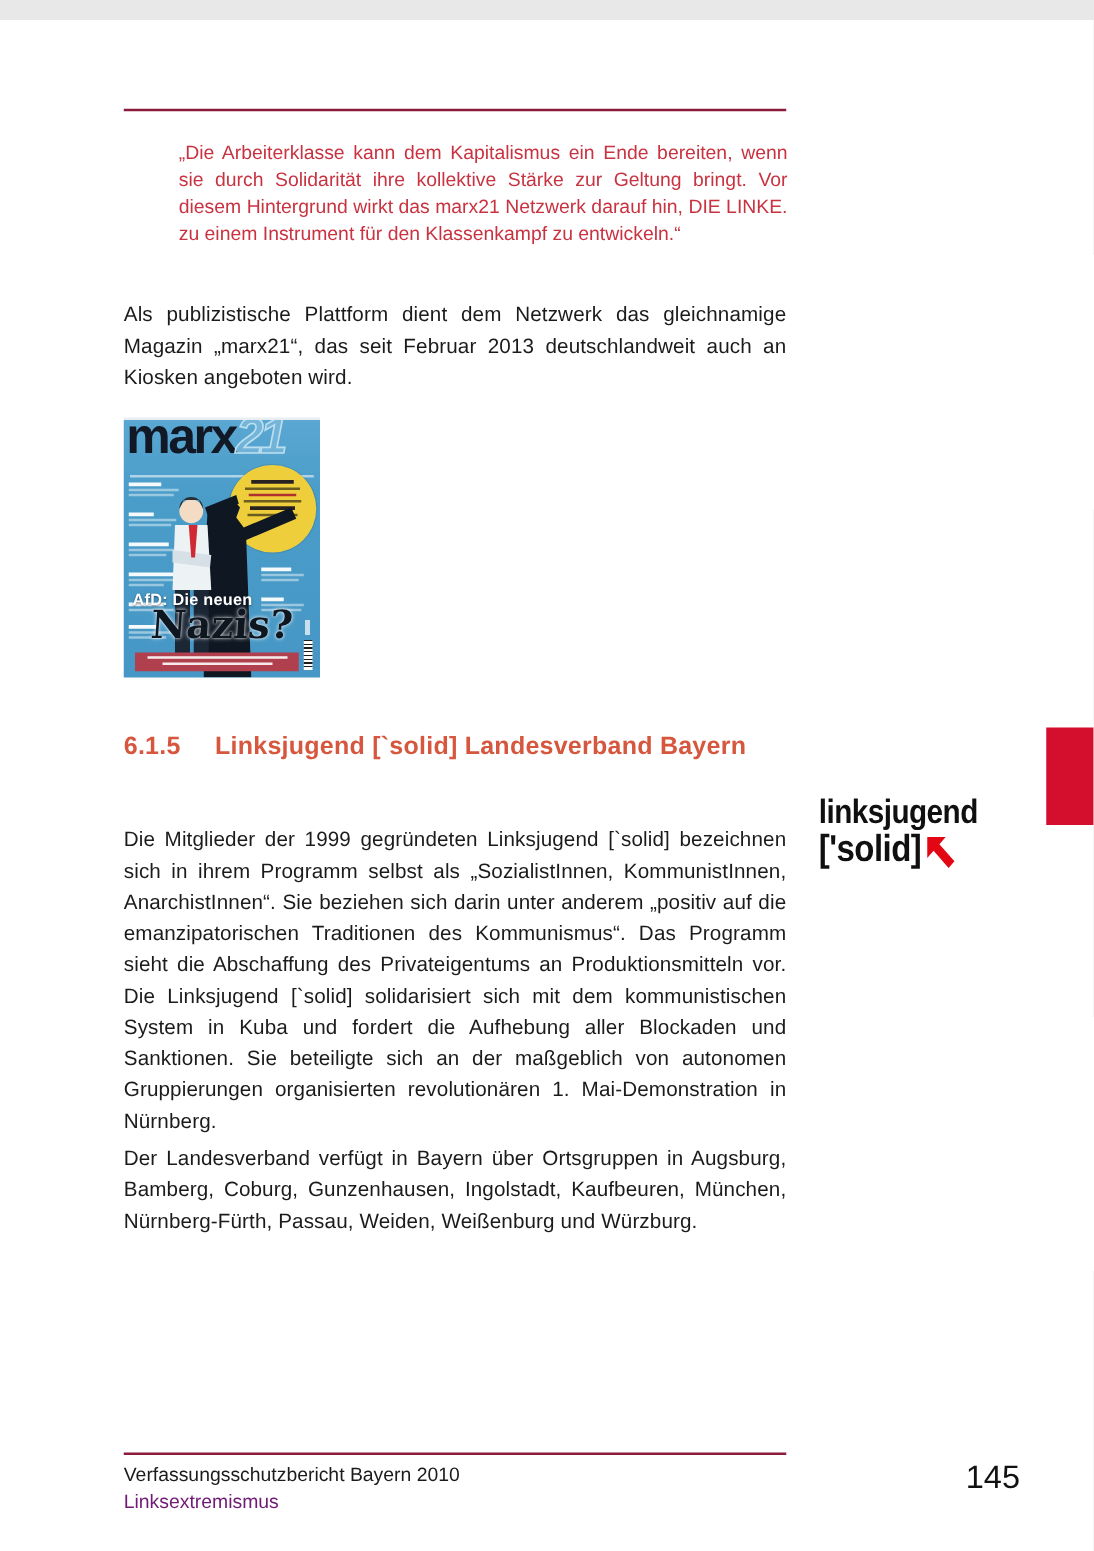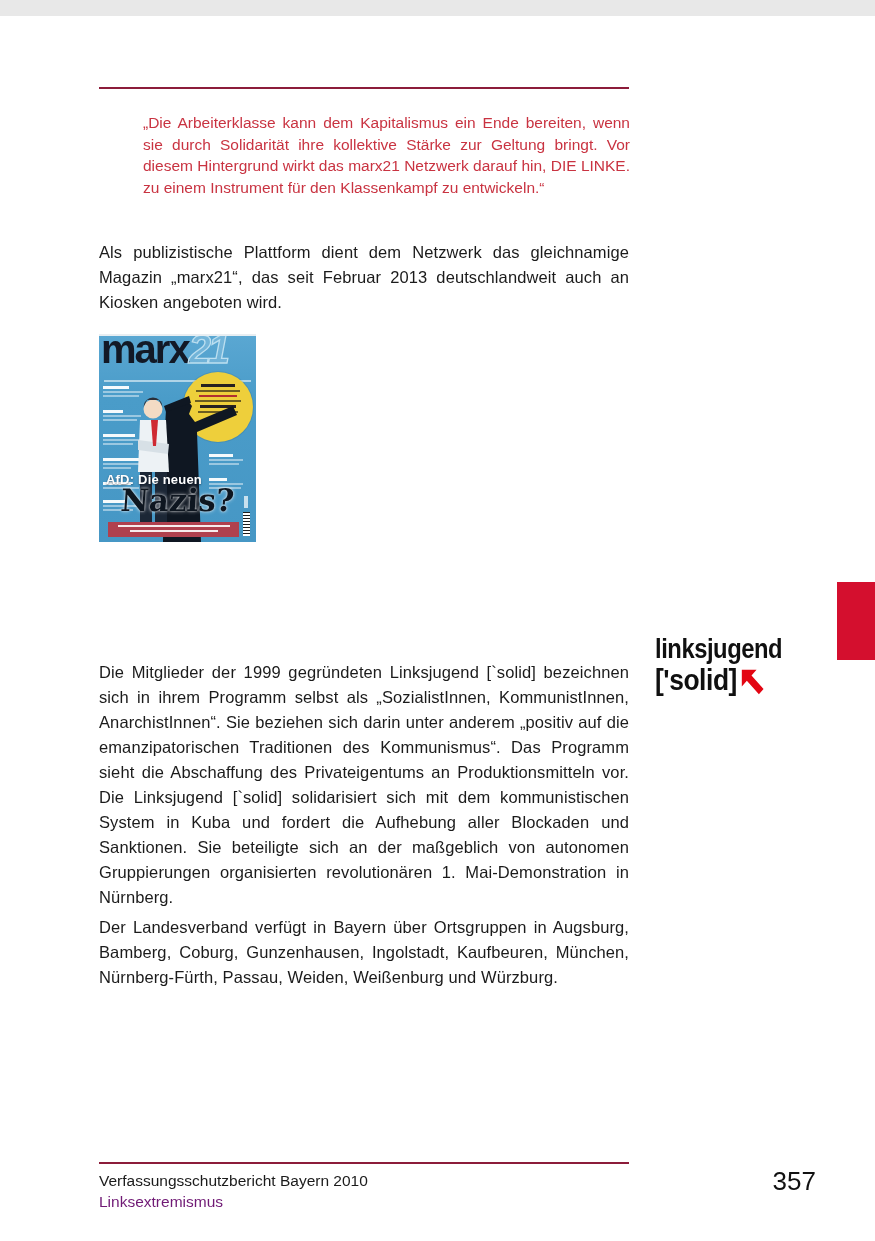--- a/index.html
+++ b/index.html
@@ -163,34 +163,37 @@
     <div class="hl-main">Nazis?</div>
 
     <div class="banner">
       <div class="t" style="width:112px;"></div>
       <div class="t" style="width:88px;"></div>
     </div>
     <div class="spine-tick"></div>
     <div class="barcode"></div>
   </div>
 
+  <h2 class="sec-head">
+    <span class="num">6.1.5</span><span>Linksjugend [`solid] Landesverband Bayern</span>
+  </h2>
 
   <p class="body-par p2">Die Mitglieder der 1999 gegründeten Linksjugend [`solid] bezeichnen sich in ihrem Programm selbst als „SozialistInnen, KommunistInnen, AnarchistInnen“. Sie beziehen sich darin unter anderem „positiv auf die emanzipatorischen Traditionen des Kommunismus“. Das Programm sieht die Abschaffung des Privateigentums an Produktionsmitteln vor. Die Linksjugend [`solid] solidarisiert sich mit dem kommunistischen System in Kuba und fordert die Aufhebung aller Blockaden und Sanktionen. Sie beteiligte sich an der maßgeblich von autonomen Gruppierungen organisierten revolutionären 1. Mai-Demonstration in Nürnberg.</p>
   <p class="body-par p3">Der Landesverband verfügt in Bayern über Ortsgruppen in Augsburg, Bamberg, Coburg, Gunzenhausen, Ingolstadt, Kaufbeuren, München, Nürnberg-Fürth, Passau, Weiden, Weißenburg und Würzburg.</p>
 
   <div class="margin-logo">
     <div class="logo-l1">linksjugend</div>
     <div class="logo-l2">
       <span>['solid]</span>
       <svg class="logo-arrow" width="30" height="30" viewBox="0 0 34 34">
         <polygon points="3,3 22,3 15.5,9.5 31,25 25,31 9.5,15.5 3,22" fill="#e30613"></polygon>
       </svg>
     </div>
   </div>
 
   <div class="red-tab"></div>
 
   <div class="rule bottom"></div>
   <div class="f-report">Verfassungsschutzbericht Bayern 2010</div>
   <div class="f-section">Linksextremismus</div>
-  <div class="f-page">357</div>
+  <div class="f-page">145</div>
 
 </div>
 
 </body></html>

